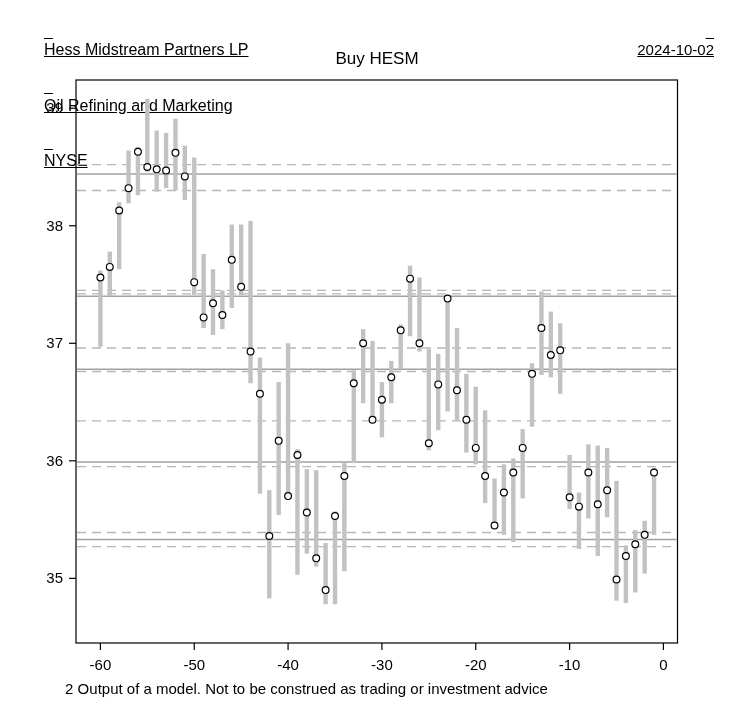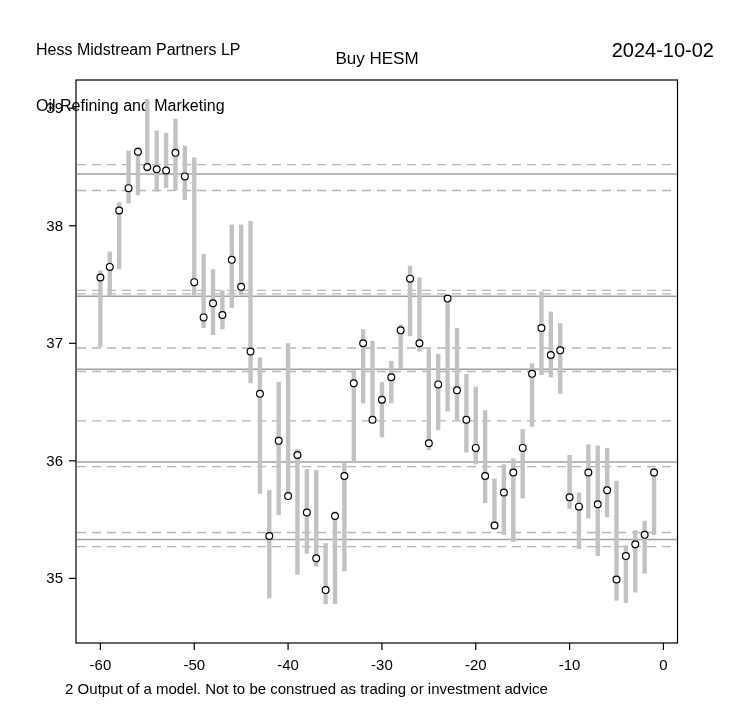--- a/index.html
+++ b/index.html
@@ -1,28 +1,29 @@
 <!DOCTYPE html>
 <html><head>
 <meta charset="utf-8">
 <style>
   html,body{margin:0;padding:0;background:#ffffff;}
   body{width:753px;height:708px;position:relative;font-family:"Liberation Sans",sans-serif;color:#000;overflow:hidden;}
-  .hdr-left{position:absolute;left:36px;top:4px;font-size:16px;line-height:18.5px;white-space:pre;}
-  .hdr-right{position:absolute;right:39px;top:4px;font-size:20px;line-height:18.5px;text-align:right;white-space:pre;}
+  .hdr-left{position:absolute;left:44px;top:4px;font-size:16px;line-height:18.5px;white-space:pre;text-decoration:underline;}
+  .hdr-right{position:absolute;right:39px;top:4px;font-size:15px;line-height:18.5px;text-align:right;white-space:pre;text-decoration:underline;}
   .chart-title{position:absolute;left:76px;width:602px;top:49px;text-align:center;font-size:17px;font-weight:normal;}
   .caption{position:absolute;left:0;width:613px;top:680px;text-align:center;font-size:15px;}
   svg{position:absolute;left:0;top:0;}
 </style>
 </head>
 <body>
 
 <div class="hdr-left">
   <div>Hess Midstream Partners LP</div>
   <div>Oil Refining and Marketing</div>
+  <div>NYSE</div>
 </div>
 
 <div class="hdr-right">
   <div>2024-10-02</div>
 </div>
 
 <div class="chart-title">Buy HESM</div>
 
 <svg id="chart" width="753" height="708" viewBox="0 0 753 708">
     <line x1="77" x2="676.5" y1="164.62630480167002" y2="164.62630480167002" stroke="#b6b6b6" stroke-width="1.3" stroke-dasharray="9 6"></line>

